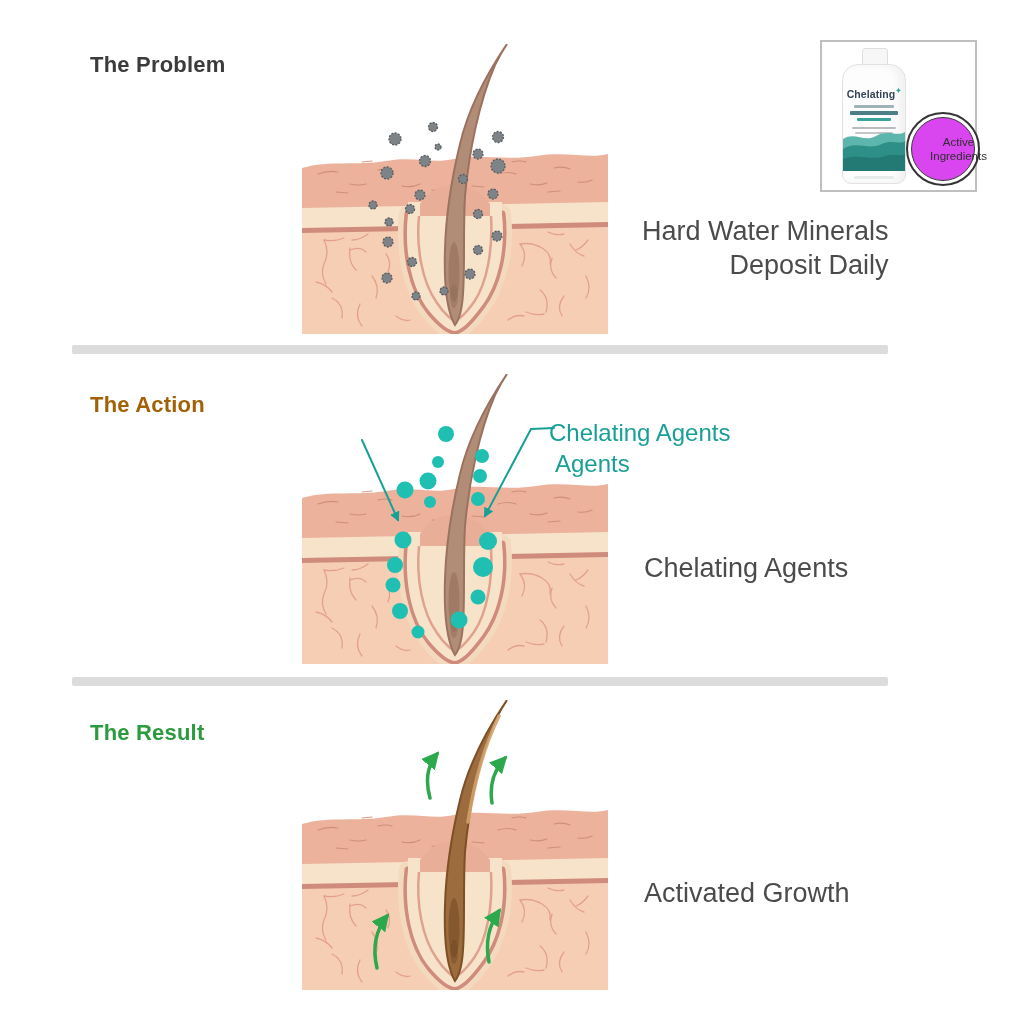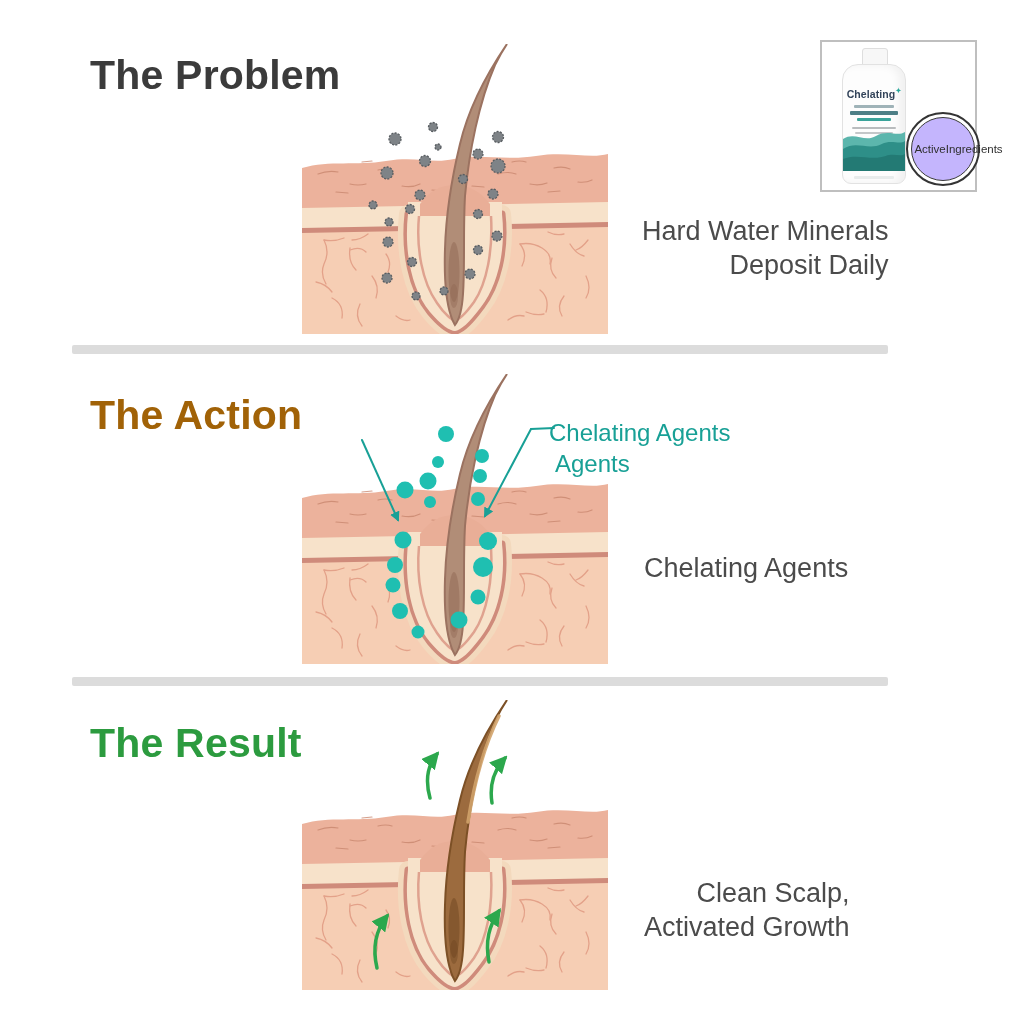--- a/index.html
+++ b/index.html
@@ -1,40 +1,40 @@
 <!DOCTYPE html>
 <html><head>
 <meta charset="utf-8">
 <style>
   html,body{margin:0;padding:0;background:#fff;}
   #stage{
     position:relative;width:1024px;height:1024px;background:#ffffff;
     font-family:"Liberation Sans", sans-serif;overflow:hidden;
   }
   .abs{position:absolute;}
-  .heading{font-size:41px;font-weight:700;letter-spacing:.2px;}
+  .heading{font-size:22px;font-weight:700;letter-spacing:.2px;}
   .caption{font-size:27px;line-height:34px;font-weight:400;text-align:right;}
   .annotation{font-size:24px;line-height:31px;font-weight:500;}
   .divider{height:9px;width:816px;border-radius:2px;}
   .panel-svg{width:306px;height:290px;display:block;}
 
   
   .product-card{
     left:820px;top:40px;width:157px;height:152px;background:#fff;
     border:2px solid #bfbfbf;box-sizing:border-box;
   }
   .bottle{left:12px;top:4px;width:80px;height:142px;}
   .bottle-cap{position:absolute;left:28px;top:2px;width:26px;height:20px;background:#f7f7f7;border:1px solid #dedede;border-radius:3px;box-sizing:border-box;}
   .bottle-body{position:absolute;left:8px;top:18px;width:64px;height:120px;background:#fdfdfd;border:1px solid #e2e2e2;border-radius:16px 16px 9px 9px;box-sizing:border-box;overflow:hidden;box-shadow:inset -6px 0 8px rgba(0,0,0,.05);}
   .brand{position:absolute;left:0;top:22px;width:100%;text-align:center;font-size:10.5px;font-weight:700;color:#33445a;letter-spacing:.1px;}
   .brand sup{color:#2aa79b;font-size:7px;}
   .lbl-bar{position:absolute;left:50%;transform:translateX(-50%);border-radius:1px;}
   .waves{position:absolute;left:0;bottom:12px;width:100%;height:48px;}
   .badge{left:84px;top:70px;width:74px;height:74px;border:2px solid #343434;border-radius:50%;background:#fff;box-sizing:border-box;}
-  .badge-inner{position:absolute;left:3px;top:3px;right:3px;bottom:3px;border:1.5px solid #3a3a3a;border-radius:50%;display:flex;align-items:center;justify-content:center;background:#c4b5fd;padding-left:31px;}
+  .badge-inner{position:absolute;left:3px;top:3px;right:3px;bottom:3px;border:1.5px solid #3a3a3a;border-radius:50%;display:flex;flex-direction:column;align-items:center;justify-content:center;background:#d946ef;padding-left:31px;}
   .badge-inner span{font-size:11.5px;line-height:14px;color:#2f2f2f;font-weight:500;}
 </style>
 </head>
 <body>
 
 <div id="stage">
 
   <div class="abs heading" style="left: 90px; top: 52px; color: rgb(59, 59, 59);">The Problem</div>
 
   <div class="abs" style="left:302px;top:44px;">
@@ -339,17 +339,16 @@
         <g fill="none" stroke="#2ca84d" stroke-width="3.5" stroke-linecap="round">
           <path d="M128,98 C123,80 125,66 135,54" marker-end="url(#ahr)"></path>
           <path d="M190,103 C187,84 192,70 203,58" marker-end="url(#ahr)"></path>
           <path d="M75,268 C70,247 74,230 85,216" marker-end="url(#ahr)"></path>
           <path d="M187,262 C183,241 187,226 197,211" marker-end="url(#ahr)"></path>
         </g>
       </svg>
     </div>
 
   <div class="abs caption" style="left: 644px; top: 876px; color: rgb(75, 75, 75);">
-    <div>Clean Scalp,</div>
     <div>Activated Growth</div>
   </div>
 
 </div>
 
 </body></html>

